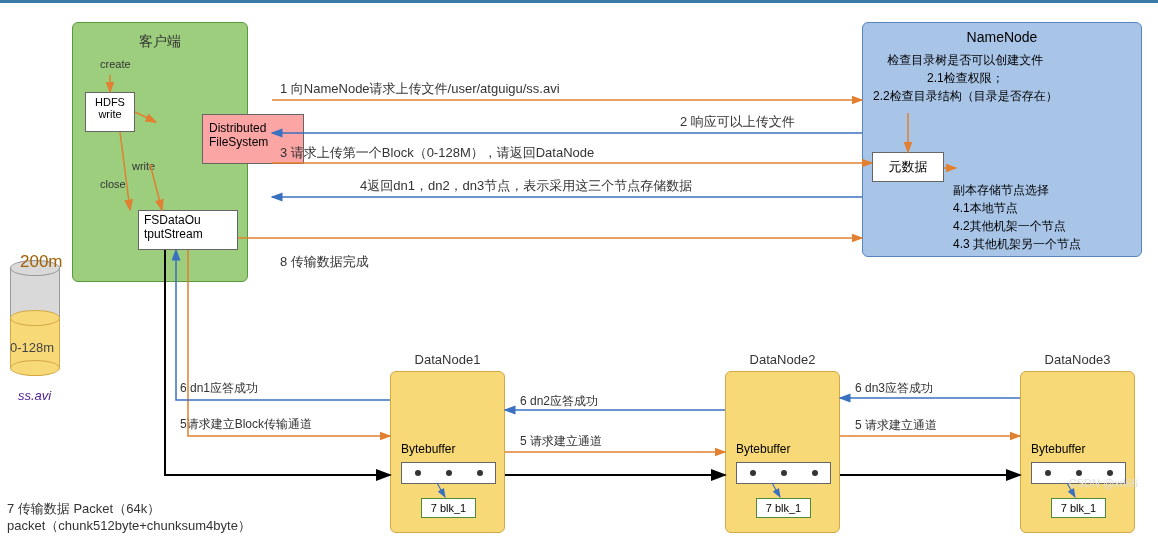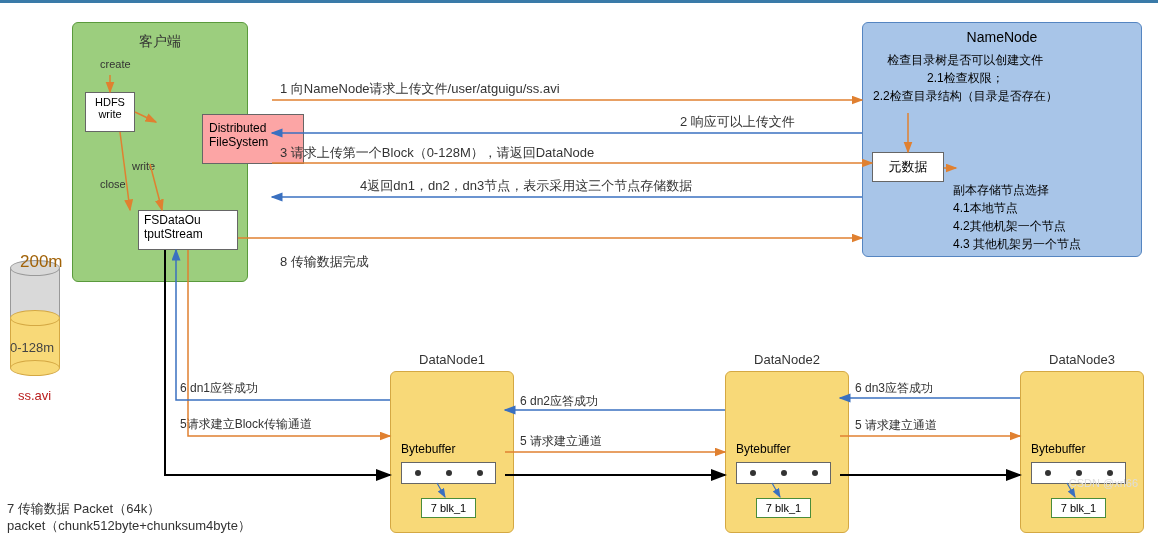--- a/index.html
+++ b/index.html
@@ -19,31 +19,31 @@
     
     
     .cyl { position: absolute; left: 10px; top: 260px; width: 50px; height: 115px; }
     .cyl-top { width: 50px; height: 16px; background: #d9d9d9; border: 1px solid #999; border-radius: 50%; position: absolute; top: 0; }
     .cyl-body { width: 50px; height: 50px; background: #d9d9d9; border-left: 1px solid #999; border-right: 1px solid #999; position: absolute; top: 8px; }
     .cyl-mid-top { width: 50px; height: 16px; background: #f8d978; border: 1px solid #d4a843; border-radius: 50%; position: absolute; top: 50px; z-index: 2; }
     .cyl-mid-body { width: 50px; height: 50px; background: #f8d978; border-left: 1px solid #d4a843; border-right: 1px solid #d4a843; position: absolute; top: 58px; }
     .cyl-bot { width: 50px; height: 16px; background: #f8d978; border: 1px solid #d4a843; border-radius: 50%; position: absolute; top: 100px; }
     .lbl-200m { position: absolute; left: 20px; top: 252px; font-size: 17px; color: #a16207; }
     .lbl-128m { position: absolute; left: 10px; top: 340px; font-size: 13px; color: #444; z-index: 3; }
-    .lbl-ssavi { position: absolute; left: 18px; top: 388px; font-size: 13px; color: #b91c1c; }
+    .lbl-ssavi { position: absolute; left: 18px; top: 388px; font-size: 13px; color: #4c1d95; font-style: italic; }
     
     
     .nn { left: 862px; top: 22px; width: 280px; height: 235px; background: #a8c5e8; border-color: #5585c1; border-radius: 6px; }
     .nn-title { position: absolute; left: 50%; transform: translateX(-50%); top: 6px; font-size: 14px; }
     .nn-check { position: absolute; left: 10px; top: 28px; font-size: 12px; line-height: 1.5; text-align: center; }
     .meta-box { position: absolute; left: 872px; top: 152px; width: 72px; height: 30px; background: #fff; border: 1px solid #666; text-align: center; line-height: 28px; font-size: 13px; }
     .nn-replica { position: absolute; left: 10px; top: 158px; font-size: 12px; line-height: 1.5; }
     
     
-    .dn { width: 124px; height: 162px; background: #f8d978; border-color: #d4a843; border-radius: 6px; }
+    .dn { width: 115px; height: 162px; background: #f8d978; border-color: #d4a843; border-radius: 6px; }
     .dn1 { left: 390px; top: 371px; }
     .dn2 { left: 725px; top: 371px; }
     .dn3 { left: 1020px; top: 371px; }
     .dn-title { position: absolute; left: 50%; transform: translateX(-50%); top: -20px; font-size: 13px; color: #333; }
     .bb-lbl { position: absolute; left: 10px; top: 70px; font-size: 12px; }
     .bb-box { position: absolute; left: 10px; top: 90px; width: 95px; height: 22px; background: #fff; border: 1px solid #666; display: flex; justify-content: space-around; align-items: center; }
     .dot { width: 6px; height: 6px; background: #333; border-radius: 50%; }
     .blk { position: absolute; left: 30px; top: 126px; width: 55px; height: 20px; background: #fff; border: 1.5px solid #4a8c3a; text-align: center; font-size: 11px; line-height: 18px; }
     
     

